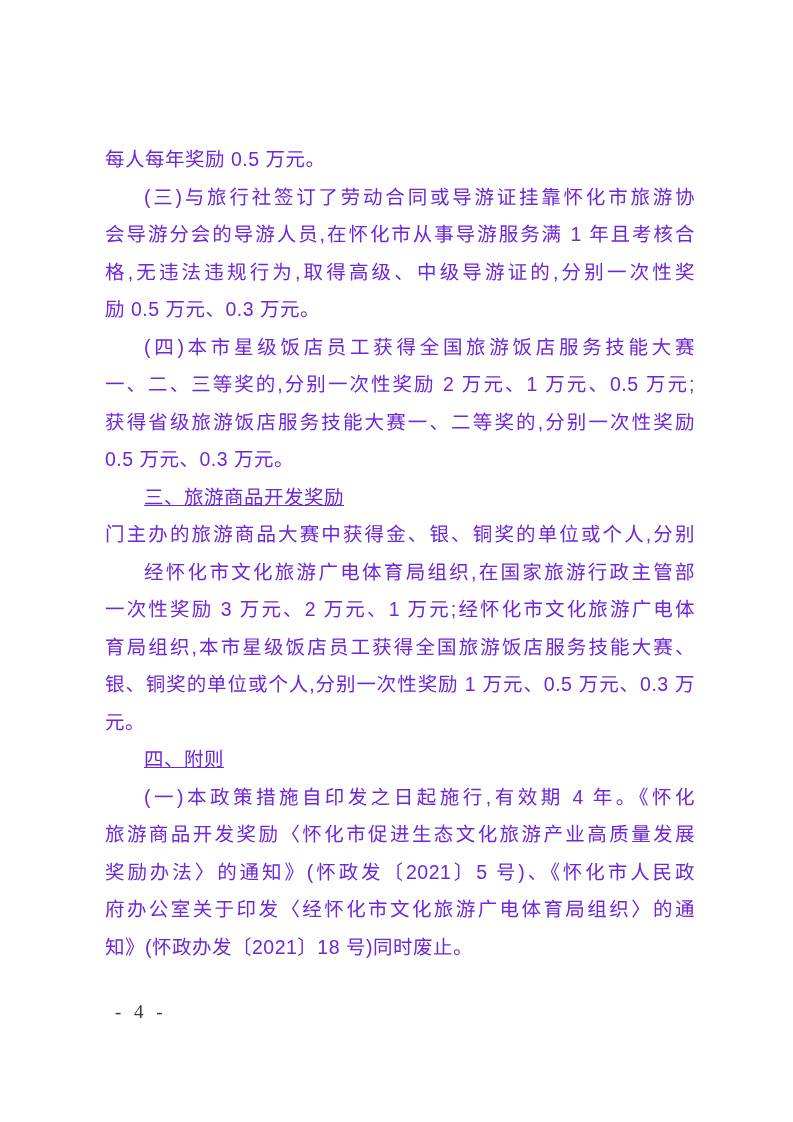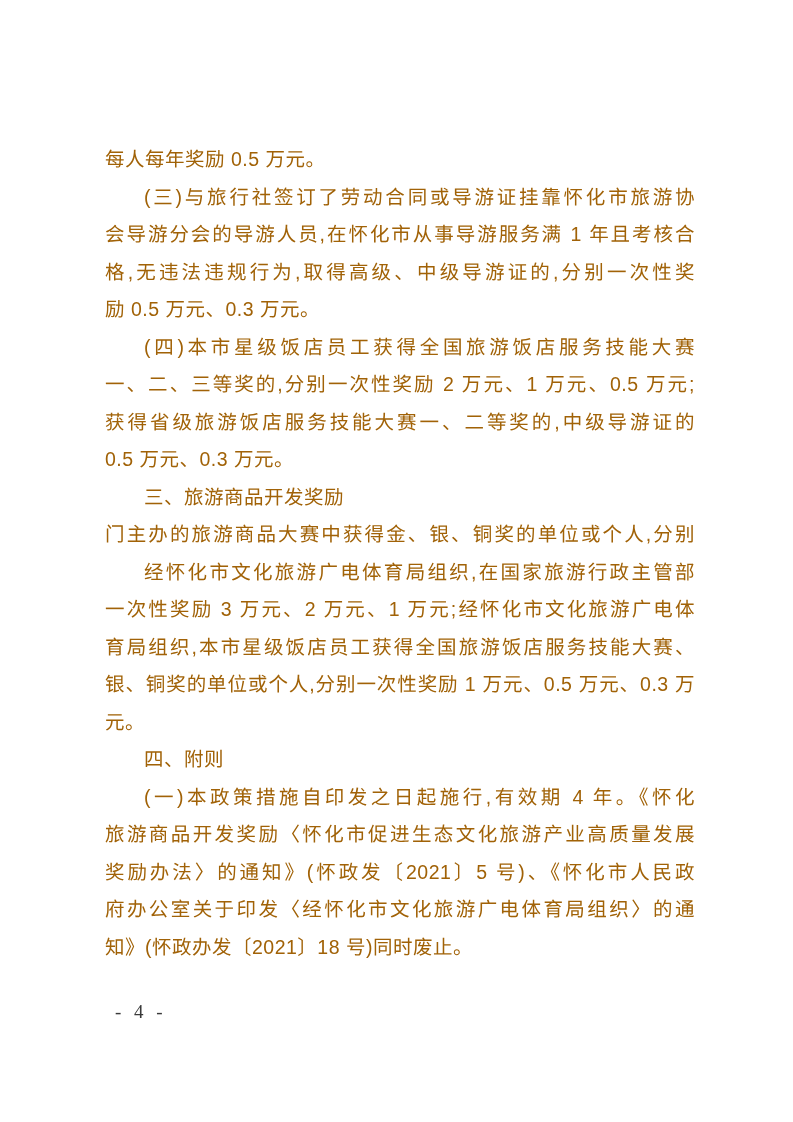--- a/index.html
+++ b/index.html
@@ -13,40 +13,41 @@
     height: 1122px;
     background: #ffffff;
     overflow: hidden;
     font-family: "Liberation Sans", "DejaVu Sans", sans-serif;
   }
   .content {
     position: absolute;
     left: 105px;
     top: 141px;
     width: 590px;
-    color: #a16207;
+    color: #6d28d9;
     font-size: 19.5px;
     letter-spacing: 0.5px;
   }
   .line {
     height: 37.5px;
     line-height: 37.5px;
     text-align: justify;
     white-space: normal;
     overflow: hidden;
   }
   
   .line.fill {
     text-align-last: justify;
   }
   .line.indent {
     text-indent: 2em;
   }
   .line.heading {
     font-weight: normal; 
+    text-decoration: underline;
   }
   .footer {
     position: absolute;
     left: 115px;
     top: 1000px;
     color: #3a3a3a;
     font-family: "Liberation Serif", "DejaVu Serif", serif;
     font-size: 19px;
     letter-spacing: 4px;
     line-height: 24px;
@@ -57,21 +58,21 @@
 
 <div class="page">
   <div class="content">
       <div class="line">每人每年奖励 0.5 万元。</div>
       <div class="line indent fill">(三)与旅行社签订了劳动合同或导游证挂靠怀化市旅游协</div>
       <div class="line fill">会导游分会的导游人员,在怀化市从事导游服务满 1 年且考核合</div>
       <div class="line fill">格,无违法违规行为,取得高级、中级导游证的,分别一次性奖</div>
       <div class="line">励 0.5 万元、0.3 万元。</div>
       <div class="line indent fill">(四)本市星级饭店员工获得全国旅游饭店服务技能大赛</div>
       <div class="line fill">一、二、三等奖的,分别一次性奖励 2 万元、1 万元、0.5 万元;</div>
-      <div class="line fill">获得省级旅游饭店服务技能大赛一、二等奖的,中级导游证的</div>
+      <div class="line fill">获得省级旅游饭店服务技能大赛一、二等奖的,分别一次性奖励</div>
       <div class="line">0.5 万元、0.3 万元。</div>
       <div class="line indent heading">三、旅游商品开发奖励</div>
       <div class="line fill">门主办的旅游商品大赛中获得金、银、铜奖的单位或个人,分别</div>
       <div class="line indent fill">经怀化市文化旅游广电体育局组织,在国家旅游行政主管部</div>
       <div class="line fill">一次性奖励 3 万元、2 万元、1 万元;经怀化市文化旅游广电体</div>
       <div class="line fill">育局组织,本市星级饭店员工获得全国旅游饭店服务技能大赛、</div>
       <div class="line fill">银、铜奖的单位或个人,分别一次性奖励 1 万元、0.5 万元、0.3 万</div>
       <div class="line">元。</div>
       <div class="line indent heading">四、附则</div>
       <div class="line indent fill">(一)本政策措施自印发之日起施行,有效期 4 年。《怀化</div>

